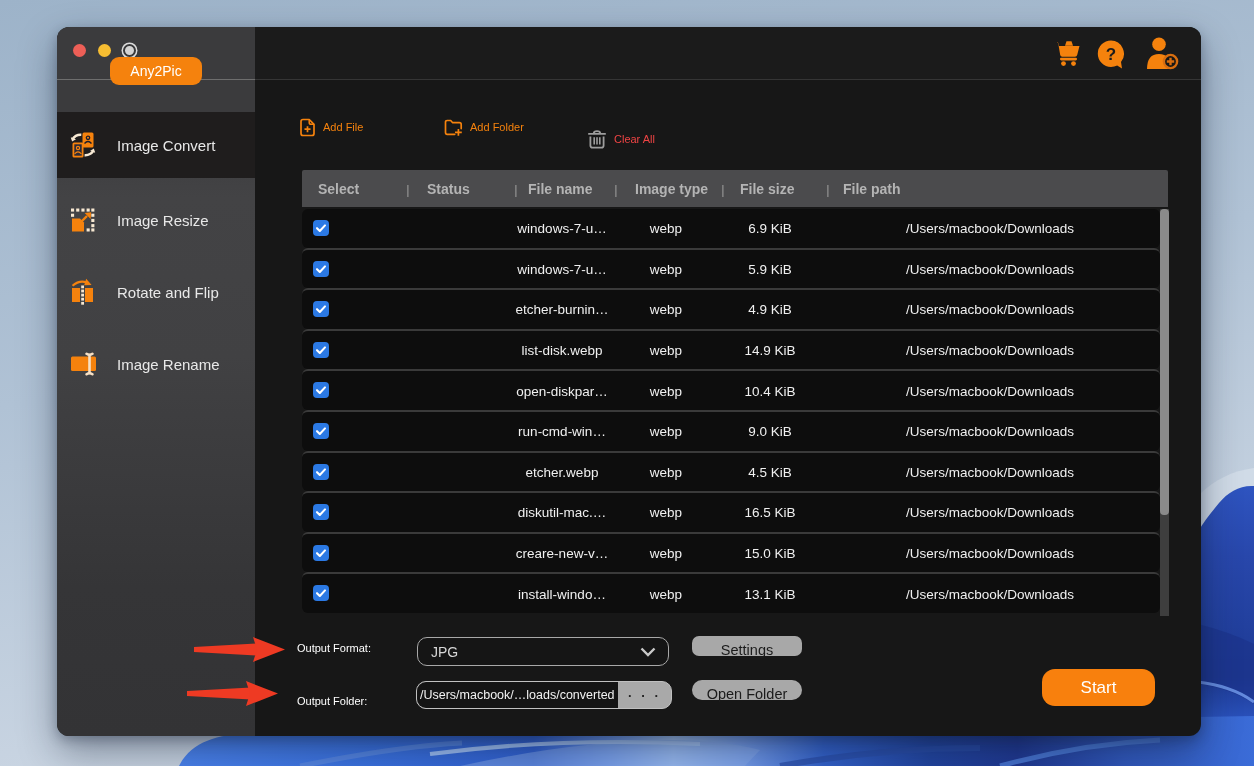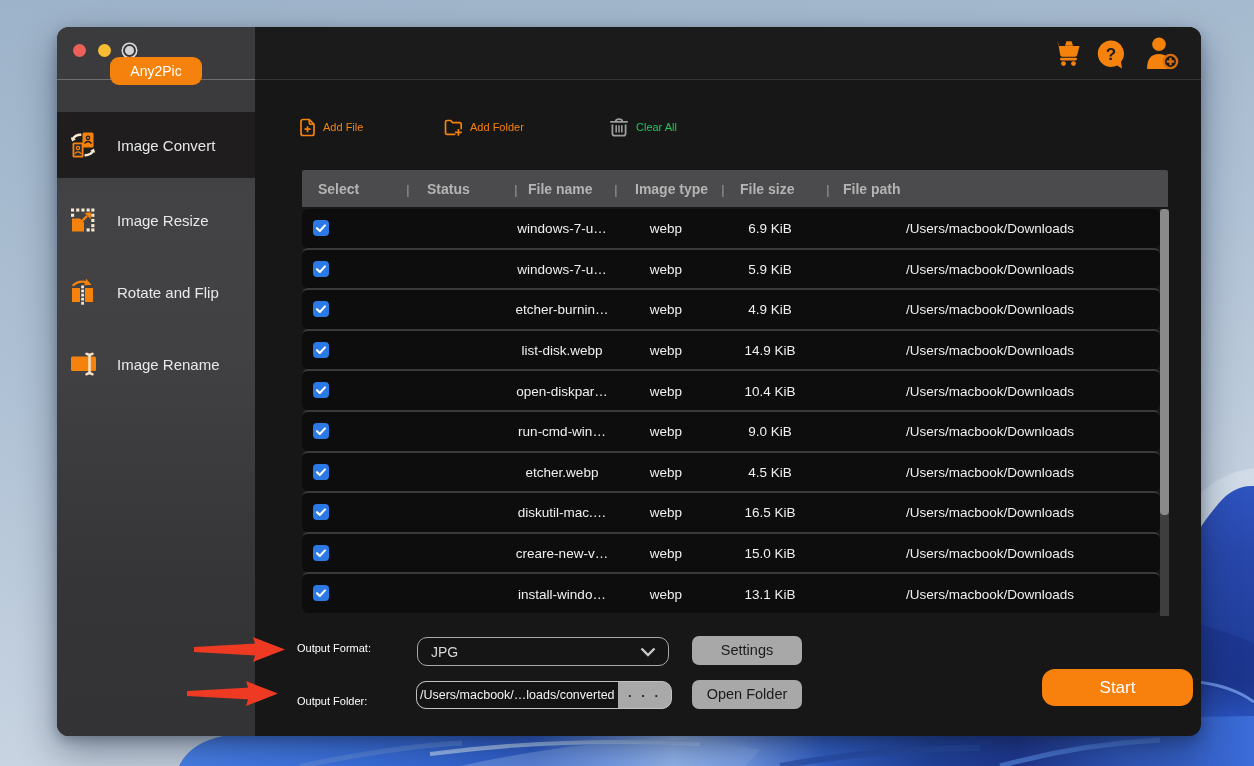--- a/index.html
+++ b/index.html
@@ -47,29 +47,29 @@
   .c-type{left:364px;transform:translate(-50%,-50%) !important;}
   .c-size{left:468px;transform:translate(-50%,-50%) !important;}
   .c-path{left:688px;transform:translate(-50%,-50%) !important;}
   #sbar-track{position:absolute;left:858px;top:39px;width:9px;height:407px;background:#3e3e3e;}
   #sbar-thumb{position:absolute;left:0;top:0;width:9px;height:306px;background:#8a8a8a;border-radius:4px;}
   
   .blbl{position:absolute;left:240px;color:#ffffff;font-size:11px;}
   #dd{position:absolute;left:360px;top:610px;width:250px;height:27px;border:1.3px solid #a8a8a8;
       border-radius:10px;background:#151515;}
   #dd .t{position:absolute;left:13px;top:50%;transform:translateY(-50%);color:#d6d6d6;font-size:14px;}
-  .gbtn{position:absolute;width:110px;height:29px;background:#a8a8a8;border-radius:7px;
+  .gbtn{position:absolute;width:110px;height:20px;background:#a8a8a8;border-radius:7px;
       color:#1b1b1b;font-size:14.5px;text-align:center;line-height:28px;}
   #fold{position:absolute;left:359px;top:654px;width:254px;height:26px;border:1px solid #c0c0c0;
       border-radius:10px;background:#a9a9a9;overflow:hidden;}
   #fold .inp{position:absolute;left:0px;top:0px;width:198px;height:26px;background:#141414;
       color:#f2f2f2;font-size:12.5px;line-height:26px;padding-left:3px;white-space:nowrap;}
   #fold .dots{position:absolute;left:201px;top:0;width:53px;text-align:center;color:#222;
       font-size:13px;line-height:22px;font-weight:bold;letter-spacing:3px;}
-  #start{position:absolute;left:985px;top:642px;width:151px;height:37px;background:#f8800d;
+  #start{position:absolute;left:985px;top:642px;width:113px;height:37px;background:#f8800d;
       border-radius:13px;color:#fff;font-size:17px;text-align:center;line-height:37px;}
 </style>
 </head>
 <body>
 <svg id="wall" width="1254" height="766" viewBox="0 0 1254 766">
   <defs>
     <linearGradient id="sky" x1="0" y1="0" x2="0.25" y2="1">
       <stop offset="0" stop-color="#9db3c9"></stop>
       <stop offset="0.5" stop-color="#b0c2d5"></stop>
       <stop offset="1" stop-color="#cbd6e3"></stop>
@@ -193,21 +193,21 @@
     </svg>
       <span>Add File</span>
     </div>
   <div class="tbtn" style="left:387px;">
     <svg width="19" height="19" viewBox="0 0 19 19" style="flex:0 0 auto;">
       <path d="M17.2,10.6 V6.4 Q17.2,4.7 15.5,4.7 H8.7 L6.7,2.5 H3.2 Q1.5,2.5 1.5,4.2 V14.6 Q1.5,16.3 3.2,16.3 H10.7" fill="none" stroke="#f5820d" stroke-width="1.7" stroke-linejoin="round" stroke-linecap="round"></path>
       <path d="M14.4,11 V17.8 M11,14.4 H17.8" stroke="#f5820d" stroke-width="1.7" fill="none"></path>
     </svg>
       <span>Add Folder</span>
     </div>
-  <div class="tbtn" style="left:552px;color:#22c55e;">
+  <div class="tbtn" style="left:530px;color:#ef4444;margin-top:12px;">
     <svg width="20" height="19" viewBox="0 0 20 19" style="flex:0 0 auto;">
       <path d="M1.2,3.8 H18.8" stroke="#9d9d9d" stroke-width="1.8"></path>
       <path d="M6.8,3.4 Q6.8,1.2 10,1.2 Q13.2,1.2 13.2,3.4" fill="none" stroke="#9d9d9d" stroke-width="1.8"></path>
       <path d="M3.4,6.5 V15.4 Q3.4,17.6 5.6,17.6 H14.4 Q16.6,17.6 16.6,15.4 V6.5" fill="none" stroke="#9d9d9d" stroke-width="1.8"></path>
       <path d="M7.2,7.3 V14.4 M10,7.3 V14.4 M12.8,7.3 V14.4" stroke="#9d9d9d" stroke-width="1.6" fill="none"></path>
     </svg>
       <span>Clear All</span>
     </div>
 
   <svg class="abs" style="left:994px;top:10px;" width="32" height="32" viewBox="0 0 32 32">
@@ -356,15 +356,15 @@
       <span class="t">JPG</span>
     <svg class="abs" style="right:12px;top:9px;" width="16" height="10" viewBox="0 0 16 10">
       <path d="M1.5,1.5 L8,8 L14.5,1.5" fill="none" stroke="#c9c9c9" stroke-width="2.4"></path>
     </svg>
   </div>
   <div class="gbtn" style="left:635px;top:609px;">Settings</div>
   <div id="fold">
       <div class="inp">/Users/macbook/…loads/converted</div>
       <div class="dots">. . .</div>
     </div>
-  <div class="gbtn" style="left:635px;top:653px;">Open Folder</div>
+  <div class="gbtn" style="left:635px;top:653px;border-radius:11px;">Open Folder</div>
   <div id="start">Start</div>
 </div>
 
 </body></html>

